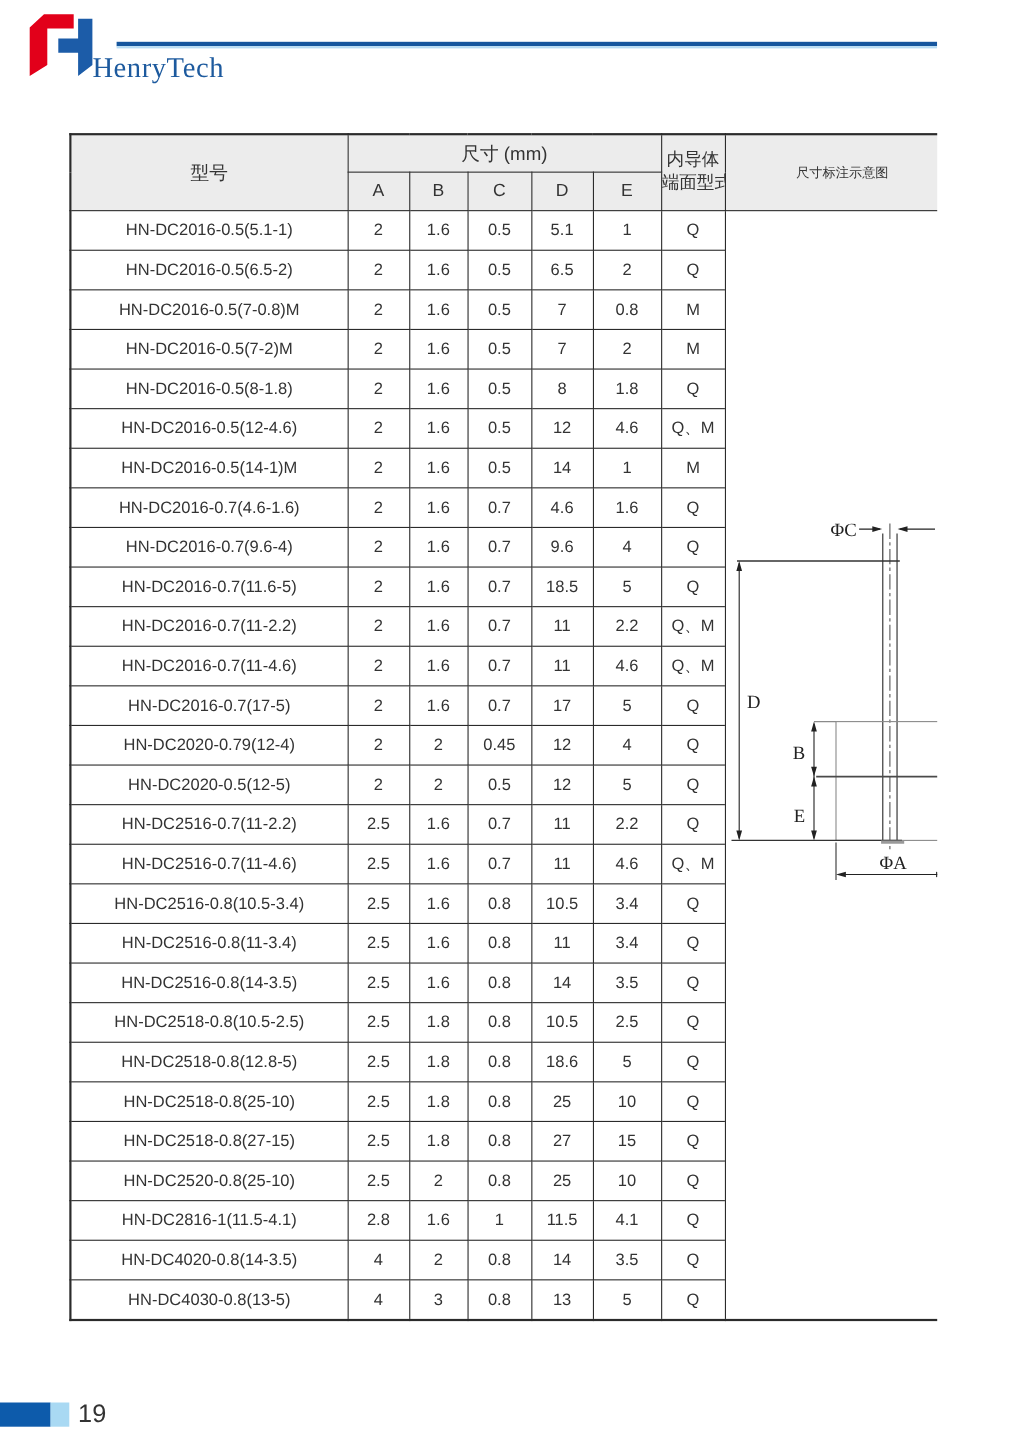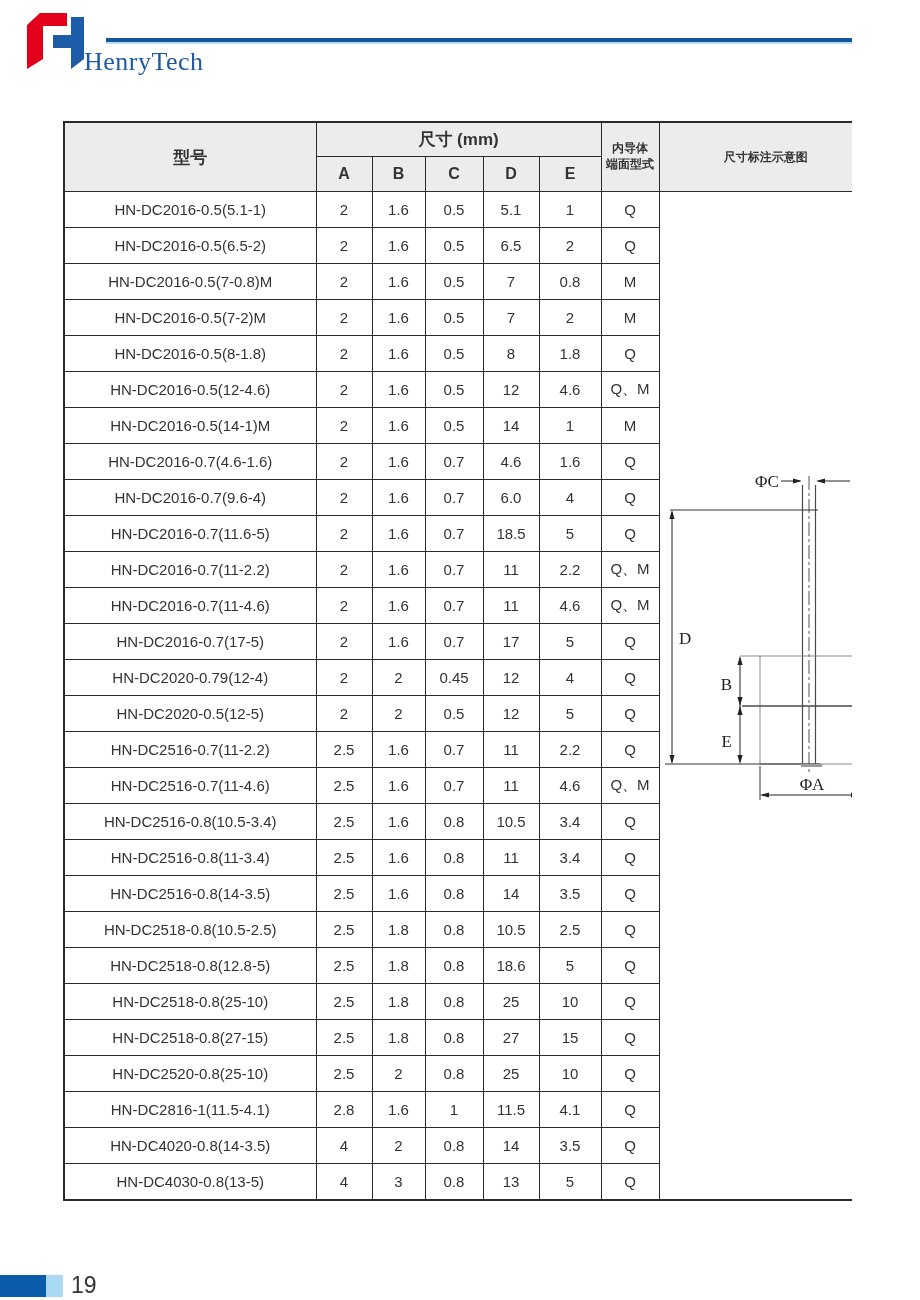--- a/index.html
+++ b/index.html
@@ -16,25 +16,25 @@
   .brand-name{position:absolute;left:84px;top:47px;font-family:"Liberation Serif",serif;
               font-size:26px;color:var(--brand-text);letter-spacing:.5px;}
   .rule{position:absolute;left:106px;right:0;top:38px;}
   .rule .dark{height:4px;background:var(--rule-dark);}
   .rule .light{height:2px;background:var(--rule-light);}
   
   .spec-table{position:absolute;left:63px;top:121px;border-collapse:collapse;table-layout:fixed;
               width:809px;border:2px solid var(--border);}
   .spec-table th,.spec-table td{border:1px solid var(--border);text-align:center;vertical-align:middle;
               padding:0;white-space:nowrap;overflow:hidden;color:var(--text);}
-  .spec-table thead th{background:var(--header-bg);font-weight:bold;text-align:center;}
+  .spec-table thead th{background:var(--header-bg);font-weight:normal;text-align:center;}
   .th-model{font-size:17px;}
   .th-dims{font-size:17px;height:33px;}
   .th-letter{font-size:16px;height:34px;}
-  .th-face{font-size:12px;line-height:1.3;}
+  .th-face{font-size:16px;line-height:1.3;}
   .th-diagram{font-size:12px;}
   .spec-table tbody td{height:35px;font-size:15px;background:#fff;}
   .diagram-cell{vertical-align:top;padding:0;}
   .diagram-cell svg{display:block;}
   .dim-label{font-family:"Liberation Serif",serif;font-size:17px;fill:#222;}
   
   .footer-bar-dark{position:absolute;left:0;top:1275px;width:46px;height:22px;background:var(--footer-dark);}
   .footer-bar-light{position:absolute;left:46px;top:1275px;width:17px;height:22px;background:var(--footer-light);}
   .page-number{position:absolute;left:71px;top:1272px;font-size:23px;color:var(--text);}
 </style>
@@ -196,21 +196,21 @@
           <td>0.7</td>
           <td>4.6</td>
           <td>1.6</td>
           <td>Q</td>
         </tr>
         <tr>
           <td>HN-DC2016-0.7(9.6-4)</td>
           <td>2</td>
           <td>1.6</td>
           <td>0.7</td>
-          <td>6.0</td>
+          <td>9.6</td>
           <td>4</td>
           <td>Q</td>
         </tr>
         <tr>
           <td>HN-DC2016-0.7(11.6-5)</td>
           <td>2</td>
           <td>1.6</td>
           <td>0.7</td>
           <td>18.5</td>
           <td>5</td>

